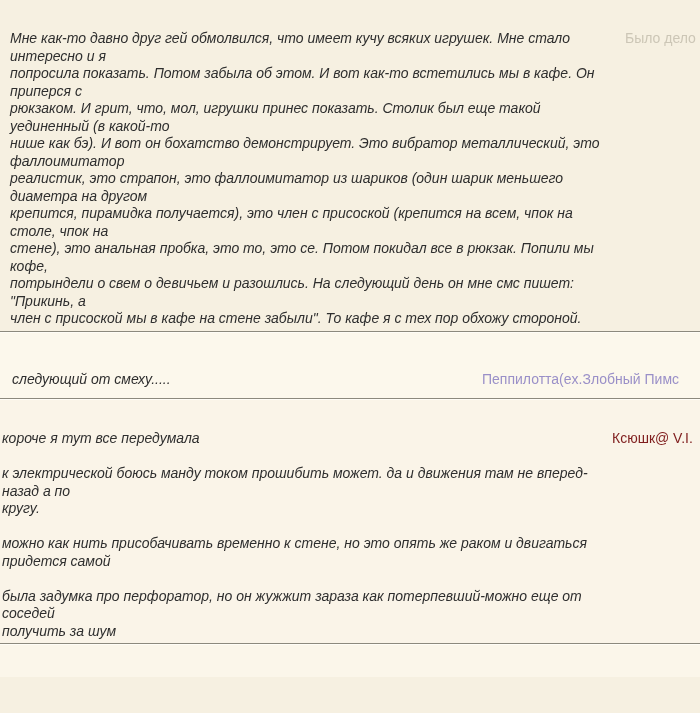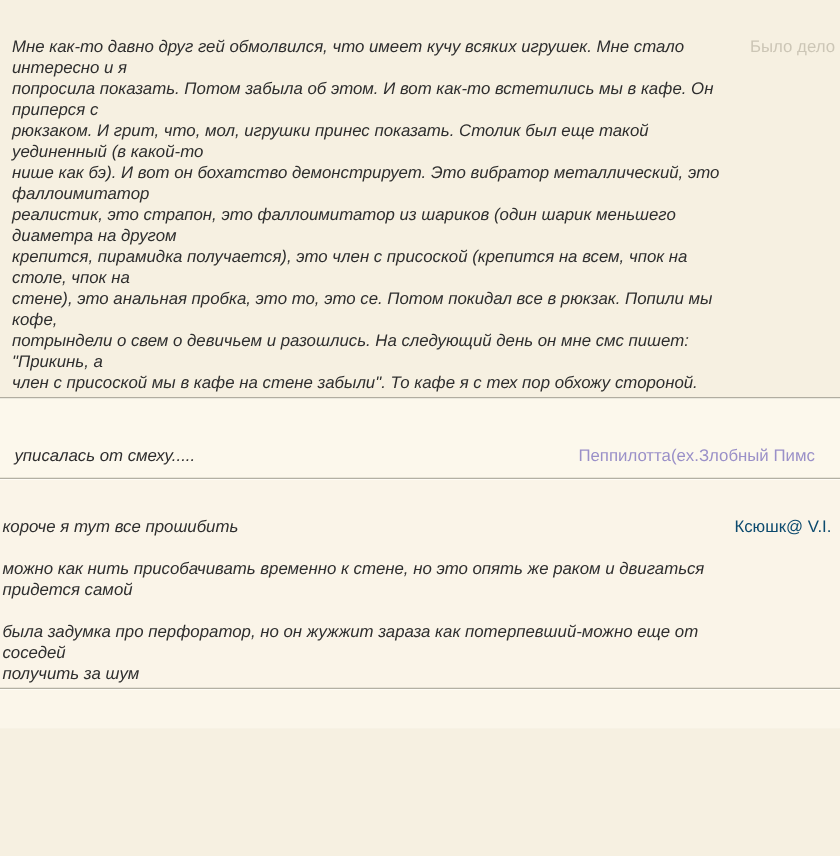--- a/index.html
+++ b/index.html
@@ -25,21 +25,21 @@
   .post-3 { padding: 30px 90px 3px 2px;  background: #faf4e8; }
   .post-3 p { margin: 17.5px 0 0 0; }
   .post-4 { padding: 32px 110px 0 2px;   background: #fbf6ea; }
   .author {
     position: absolute;
     white-space: nowrap;
     cursor: pointer;
   }
   .thread-title-label { left: 625px; top: 30px; color: #ccc6b6; cursor: default; }
   .author-purple { left: 445px; top: 38px; color: #9a90c8; margin-left: 37px; }
-  .author-red    { left: 612px; top: 30px; color: #0c4a6e; }
+  .author-red    { left: 612px; top: 30px; color: #7f1d1d; }
 </style>
 </head>
 <body>
 
 <section class="post post-1">
   <span class="author thread-title-label">Было дело</span>
   <div class="lines">Мне как-то давно друг гей обмолвился, что имеет кучу всяких игрушек. Мне стало интересно и я
 попросила показать. Потом забыла об этом. И вот как-то встетились мы в кафе. Он приперся с
 рюкзаком. И грит, что, мол, игрушки принес показать. Столик был еще такой уединенный (в какой-то
 нише как бэ). И вот он бохатство демонстрирует. Это вибратор металлический, это фаллоимитатор
@@ -47,28 +47,30 @@
 крепится, пирамидка получается), это член с присоской (крепится на всем, чпок на столе, чпок на
 стене), это анальная пробка, это то, это се. Потом покидал все в рюкзак. Попили мы кофе,
 потрындели о свем о девичьем и разошлись. На следующий день он мне смс пишет: "Прикинь, а
 член с присоской мы в кафе на стене забыли". То кафе я с тех пор обхожу стороной.</div>
 </section>
 
 <hr class="sep">
 
 <section class="post post-2">
   <span class="author author-purple">Пеппилотта(ex.Злобный Пимс</span>
-  <div class="lines">уписалась от смеху.....</div>
+  <div class="lines">следующий от смеху.....</div>
 </section>
 
 <hr class="sep">
 
 <section class="post post-3">
   <span class="author author-red">Ксюшк@ V.I.</span>
-  <div class="lines">короче я тут все прошибить</div>
+  <div class="lines">короче я тут все передумала</div>
+  <p class="lines">к электрической боюсь манду током прошибить может. да и движения там не вперед-назад а по
+кругу.</p>
   <p class="lines">можно как нить присобачивать временно к стене, но это опять же раком и двигаться придется самой</p>
   <p class="lines">была задумка про перфоратор, но он жужжит зараза как потерпевший-можно еще от соседей
 получить за шум</p>
 </section>
 
 <hr class="sep">
 
 <section class="post post-4">
   
   

